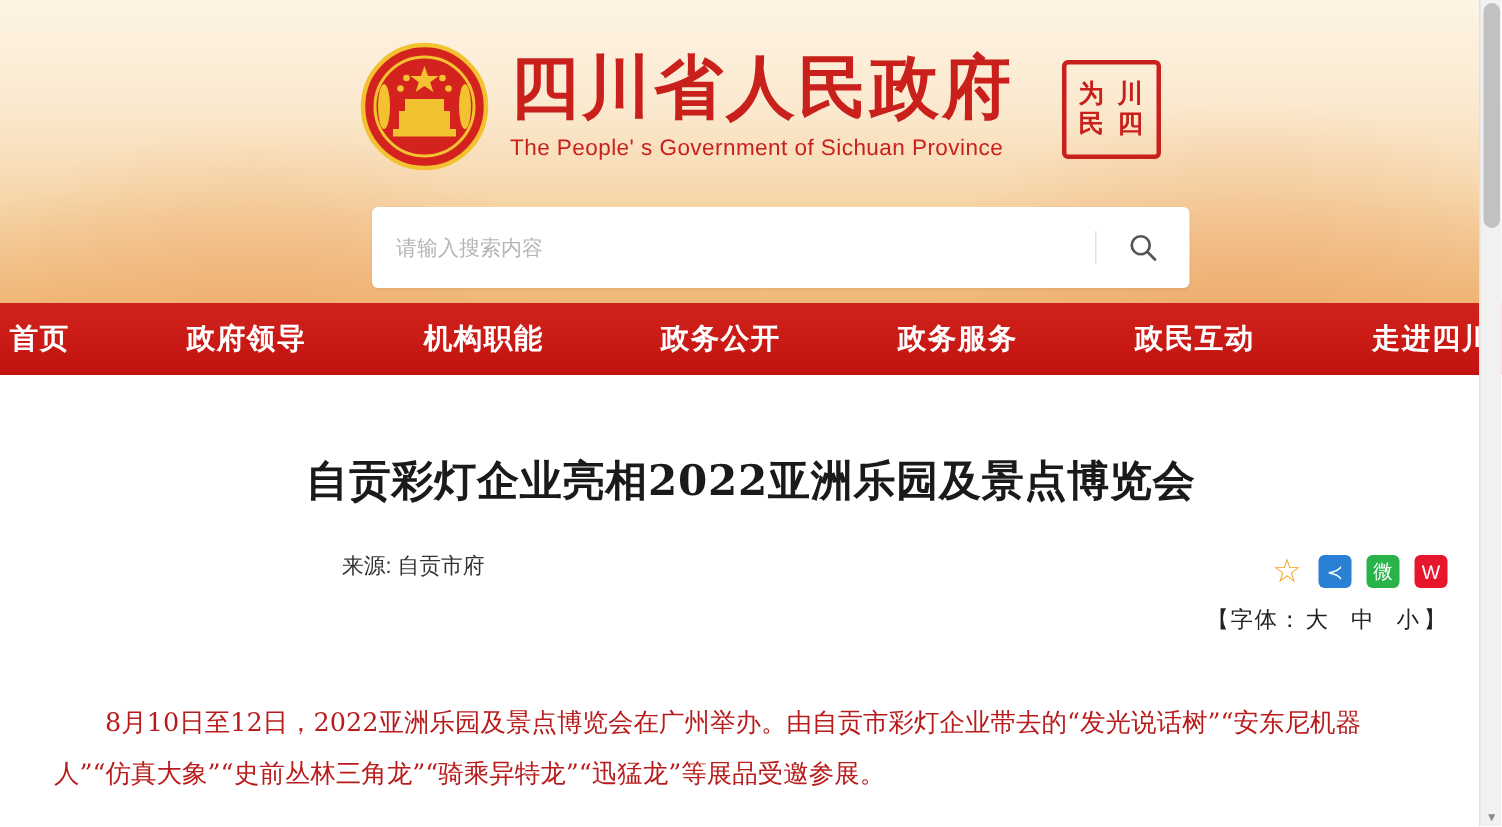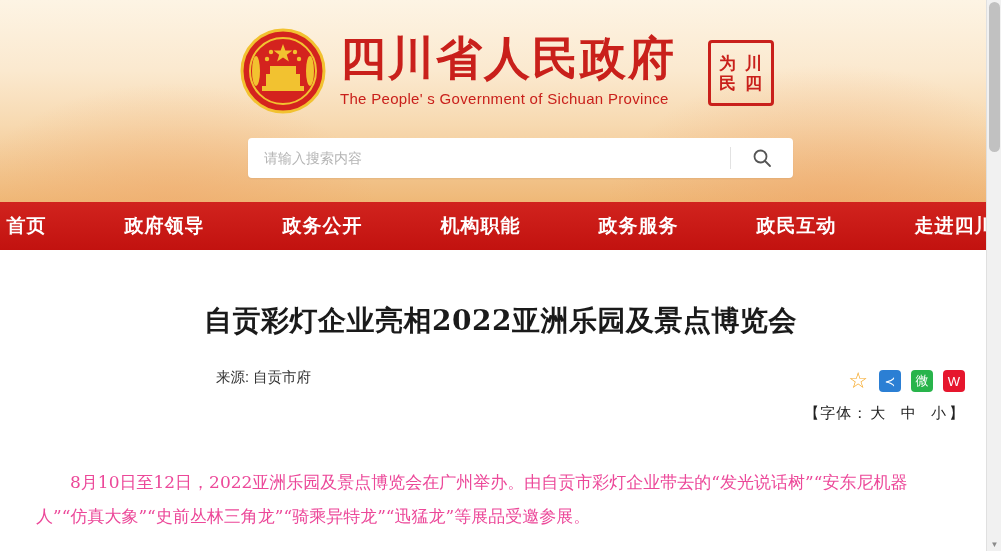--- a/index.html
+++ b/index.html
@@ -98,21 +98,21 @@
     justify-content: center;
     letter-spacing: 1px;
     text-align: center;
   }
   .seal span { width: 50%; display: block; }
 
   
   .searchbar {
     position: absolute;
     left: 248px; top: 138px;
-    width: 545px; height: 40px;
+    width: 545px; height: 54px;
     background: #ffffff;
     border-radius: 4px;
     display: flex;
     align-items: center;
     box-shadow: 0 1px 2px rgba(0,0,0,0.06);
   }
   .search-input {
     flex: 1;
     border: 0;
     outline: none;
@@ -173,21 +173,21 @@
     line-height: 38px;
   }
   .meta-row {
     position: relative;
     margin-top: 28px;
     height: 22px;
     font-size: 14.5px;
     color: #333;
   }
   .meta-date { position: absolute; left: 0; top: 0; }
-  .meta-source { position: absolute; left: 180px; top: 0; }
+  .meta-source { position: absolute; left: 192px; top: 0; }
 
   .fontsize-row {
     text-align: right;
     margin-top: 14px;
     font-size: 15px;
     color: #222;
     letter-spacing: 1px;
   }
   .fontsize-row .fs { cursor: pointer; padding: 0 2px; }
 
@@ -208,21 +208,21 @@
   .ic-star { color: #f5a623; font-size: 22px; line-height: 22px; }
   .ic-share { background: #2b7fd4; color: #fff; font-size: 13px; }
   .ic-wechat { background: #28b44b; color: #fff; font-size: 13px; }
   .ic-weibo { background: #e6162d; color: #fff; font-size: 13px; }
 
   .body-text {
     margin-top: 42px;
     font-family: "DejaVu Serif", "Liberation Serif", serif;
     font-size: 17px;
     line-height: 34px;
-    color: #ec4899;
+    color: #b91c1c;
     text-indent: 2em;
     padding-right: 20px;
   }
 
   
   .scrollbar {
     position: absolute;
     right: 0; top: 0;
     width: 15px; height: 551px;
     background: #f1f1f1;
@@ -296,22 +296,22 @@
           </svg>
         </button>
       </div>
 
     </div>
   </div>
 
   <div class="nav">
     <div class="nav-item">首页</div>
     <div class="nav-item">政府领导</div>
+    <div class="nav-item">机构职能</div>
     <div class="nav-item">政务公开</div>
-    <div class="nav-item">机构职能</div>
     <div class="nav-item">政务服务</div>
     <div class="nav-item">政民互动</div>
     <div class="nav-item">走进四川</div>
   </div>
 
   <div class="article">
     <div class="article-title">自贡彩灯企业亮相2022亚洲乐园及景点博览会</div>
 
     <div class="meta-row">
       <span class="meta-source"><span>来源:</span> <span>自贡市府</span></span>

